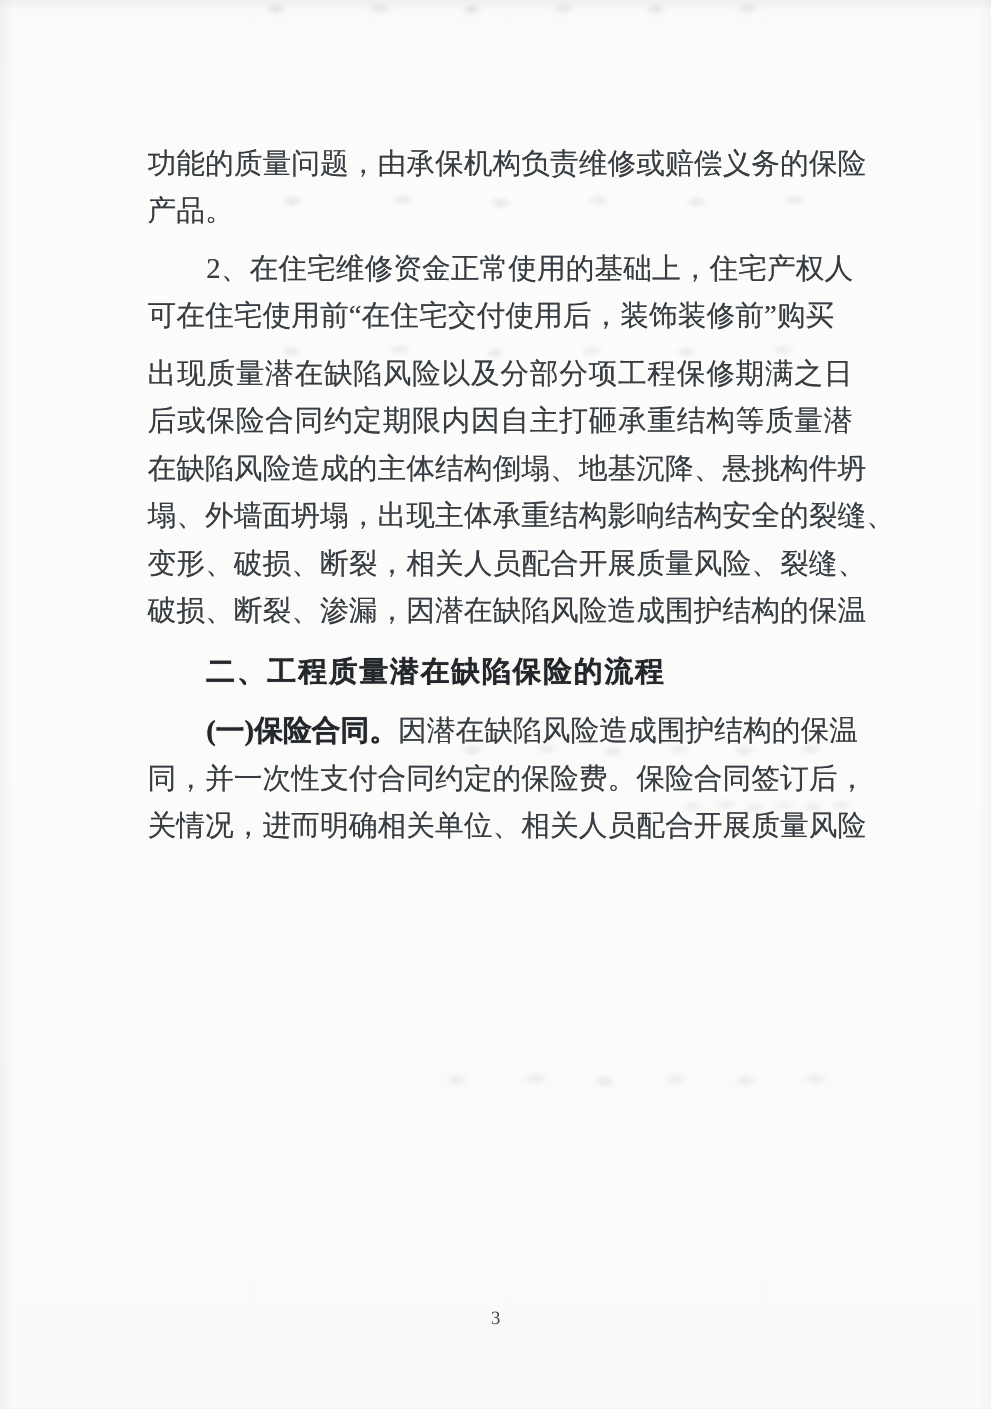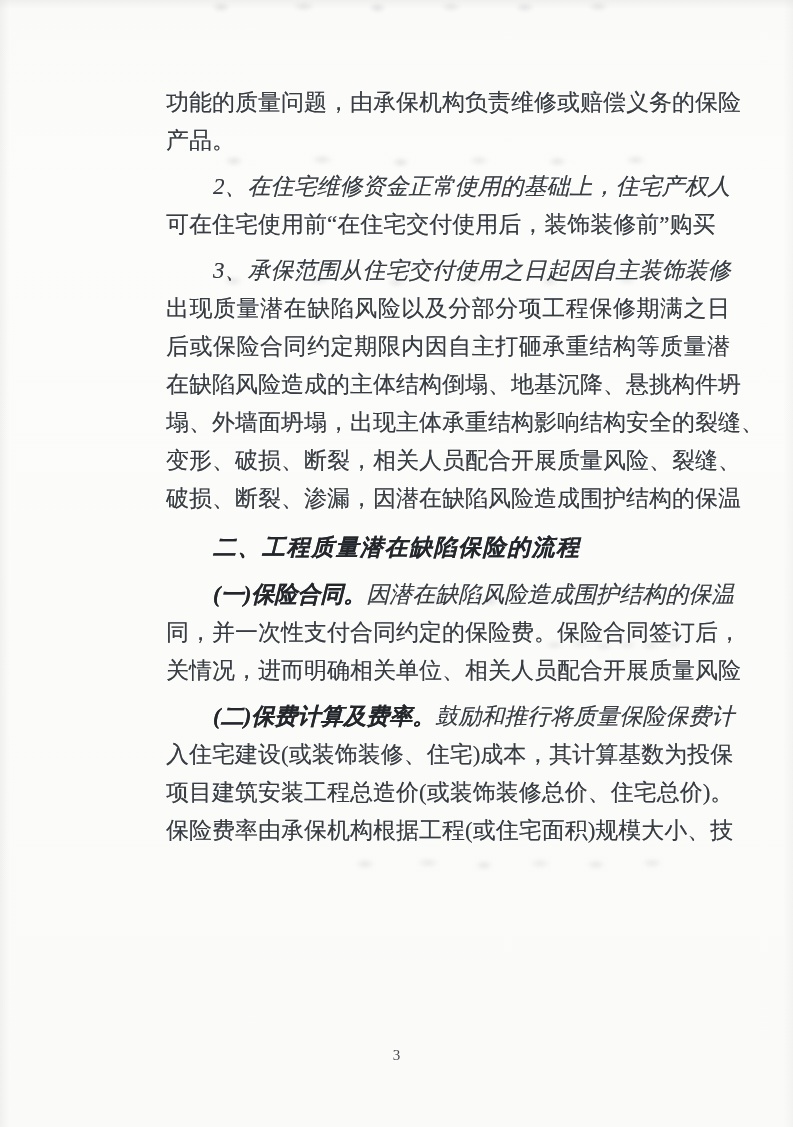--- a/index.html
+++ b/index.html
@@ -13,42 +13,40 @@
     height: 1127px;
     margin: 0 auto;
     background: linear-gradient(180deg, #fafaf9 0%, #fcfcfb 18%, #fbfbfa 55%, #fafaf9 100%);
     overflow: hidden;
     font-family: "Liberation Serif", "DejaVu Serif", serif;
   }
   
   .text-block {
     position: absolute;
     left: 118px;
-    top: 84px;
+    top: 112px;
     width: 564px;
     color: #383d43;
-    margin-left: 48px;
   }
   .para { margin: 0; }
   .para + .para { margin-top: 8px; }
   .line {
     height: 38px;
     line-height: 38px;
     font-size: 23px;
     text-align: justify;
     text-align-last: justify;
     white-space: nowrap;
     text-shadow: 0 0 0.5px rgba(60,64,70,0.55);
   }
   .para .line:last-child {
     text-align-last: left;
   }
   .line.first {
     padding-left: 47px;
-    font-style: italic;
   }
   .seg { font-weight: 400; }
   .seg.bold {
     font-weight: 700;
     color: #23262b;
     text-shadow: 0 0 0.6px rgba(25,28,32,0.8);
   }
   .para.heading { margin-top: 10px; margin-bottom: 10px; }
   .para.heading .line {
     font-family: "Liberation Sans", "DejaVu Sans", sans-serif;
@@ -116,38 +114,31 @@
   <div class="text-block" id="text-block">
       <div class="para">
         <div class="line"><span class="seg">功能的质量问题，由承保机构负责维修或赔偿义务的保险</span></div>
         <div class="line"><span class="seg">产品。</span></div>
       </div>
       <div class="para">
         <div class="line first"><span class="seg">2、在住宅维修资金正常使用的基础上，住宅产权人</span></div>
         <div class="line"><span class="seg">可在住宅使用前“在住宅交付使用后，装饰装修前”购买</span></div>
       </div>
       <div class="para">
-        <div class="line first"><span class="seg">3、承保范围从住宅交付使用之日起因自主装饰装修</span></div>
         <div class="line"><span class="seg">出现质量潜在缺陷风险以及分部分项工程保修期满之日</span></div>
         <div class="line"><span class="seg">后或保险合同约定期限内因自主打砸承重结构等质量潜</span></div>
         <div class="line"><span class="seg">在缺陷风险造成的主体结构倒塌、地基沉降、悬挑构件坍</span></div>
         <div class="line"><span class="seg">塌、外墙面坍塌，出现主体承重结构影响结构安全的裂缝、</span></div>
         <div class="line"><span class="seg">变形、破损、断裂，相关人员配合开展质量风险、裂缝、</span></div>
         <div class="line"><span class="seg">破损、断裂、渗漏，因潜在缺陷风险造成围护结构的保温</span></div>
       </div>
       <div class="para heading">
         <div class="line first"><span class="seg bold">二、工程质量潜在缺陷保险的流程</span></div>
       </div>
       <div class="para">
         <div class="line first"><span class="seg bold">(一)保险合同。</span><span class="seg">因潜在缺陷风险造成围护结构的保温</span></div>
         <div class="line"><span class="seg">同，并一次性支付合同约定的保险费。保险合同签订后，</span></div>
         <div class="line"><span class="seg">关情况，进而明确相关单位、相关人员配合开展质量风险</span></div>
       </div>
-      <div class="para">
-        <div class="line first"><span class="seg bold">(二)保费计算及费率。</span><span class="seg">鼓励和推行将质量保险保费计</span></div>
-        <div class="line"><span class="seg">入住宅建设(或装饰装修、住宅)成本，其计算基数为投保</span></div>
-        <div class="line"><span class="seg">项目建筑安装工程总造价(或装饰装修总价、住宅总价)。</span></div>
-        <div class="line"><span class="seg">保险费率由承保机构根据工程(或住宅面积)规模大小、技</span></div>
-      </div>
     </div>
 
   <div class="page-number">3</div>
 </div>
 
 </body></html>

